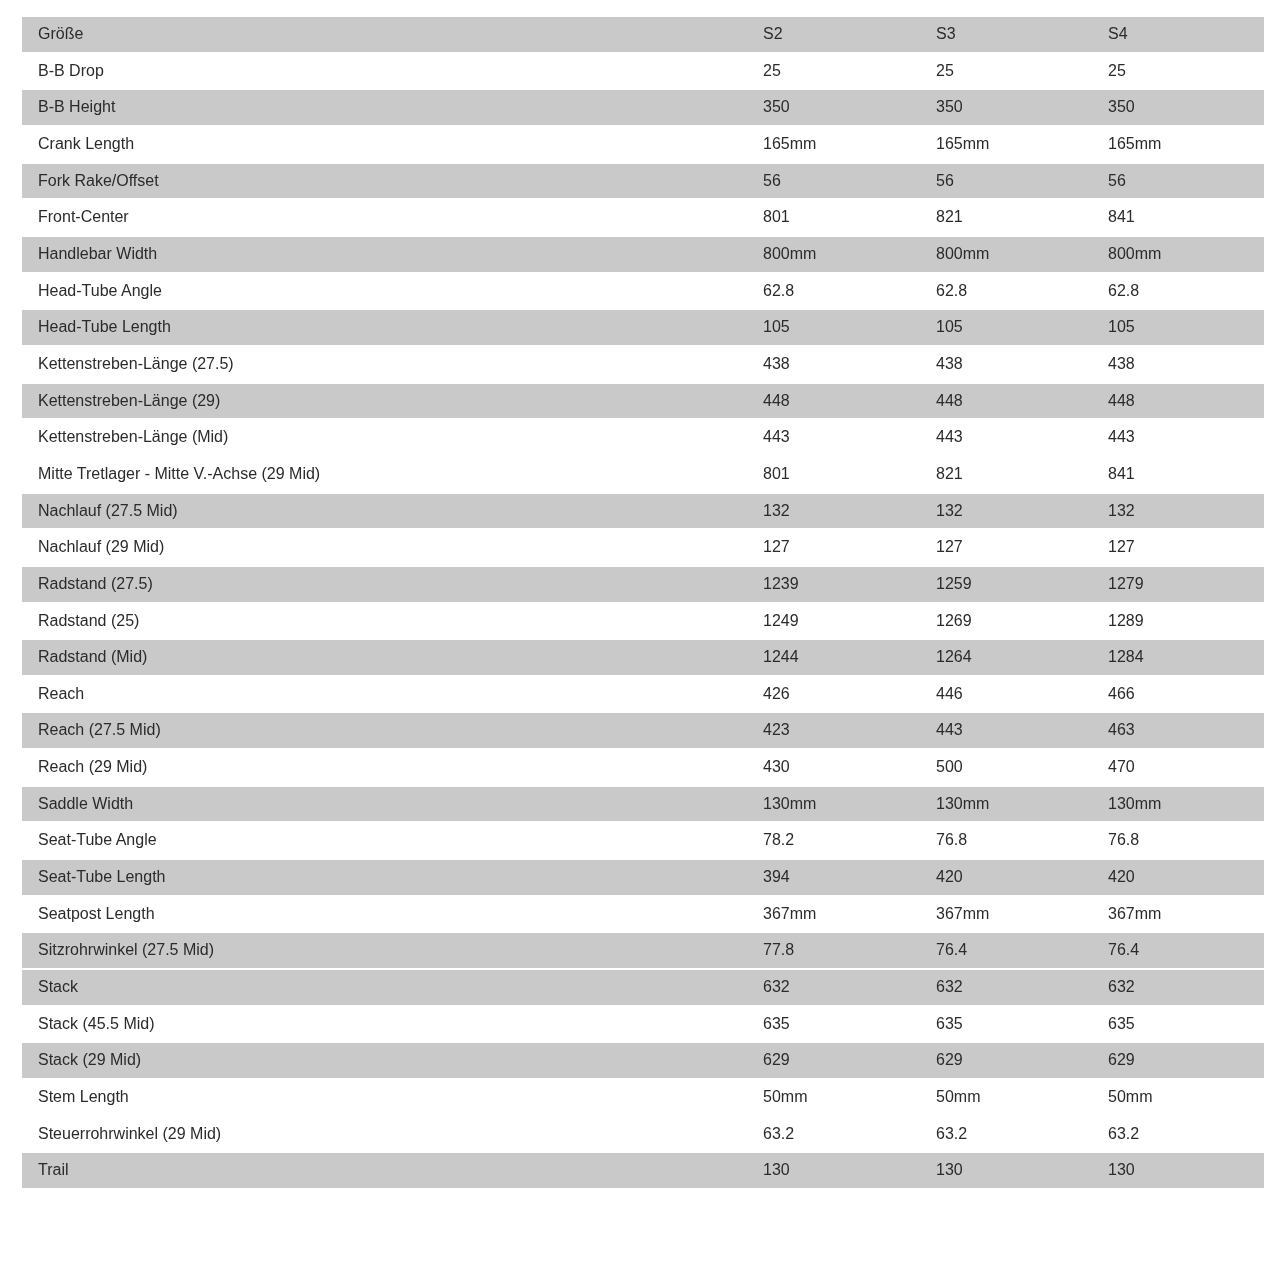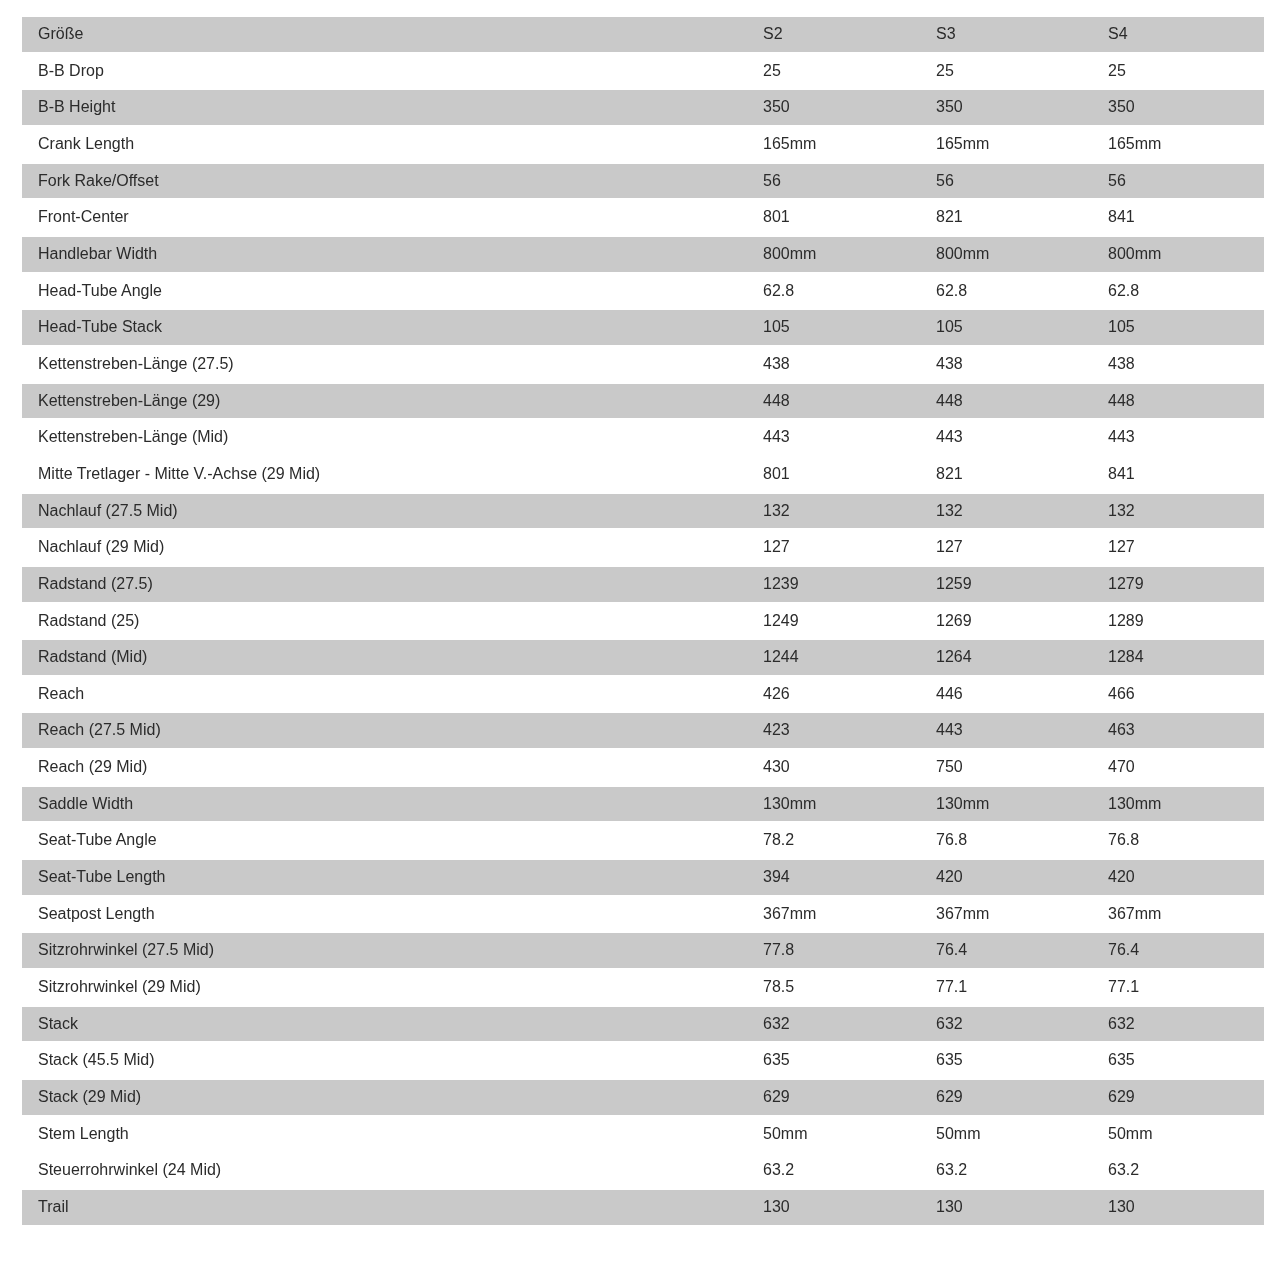--- a/index.html
+++ b/index.html
@@ -100,21 +100,21 @@
           <td>800mm</td>
           <td>800mm</td>
         </tr>
         <tr class="row-white">
           <td>Head-Tube Angle</td>
           <td>62.8</td>
           <td>62.8</td>
           <td>62.8</td>
         </tr>
         <tr class="row-gray">
-          <td>Head-Tube Stack</td>
+          <td>Head-Tube Length</td>
           <td>105</td>
           <td>105</td>
           <td>105</td>
         </tr>
         <tr class="row-white">
           <td>Kettenstreben-Länge (27.5)</td>
           <td>438</td>
           <td>438</td>
           <td>438</td>
         </tr>
@@ -174,21 +174,21 @@
         </tr>
         <tr class="row-gray">
           <td>Reach (27.5 Mid)</td>
           <td>423</td>
           <td>443</td>
           <td>463</td>
         </tr>
         <tr class="row-white">
           <td>Reach (29 Mid)</td>
           <td>430</td>
-          <td>750</td>
+          <td>500</td>
           <td>470</td>
         </tr>
         <tr class="row-gray">
           <td>Saddle Width</td>
           <td>130mm</td>
           <td>130mm</td>
           <td>130mm</td>
         </tr>
         <tr class="row-white">
           <td>Seat-Tube Angle</td>
@@ -207,26 +207,20 @@
           <td>367mm</td>
           <td>367mm</td>
           <td>367mm</td>
         </tr>
         <tr class="row-gray">
           <td>Sitzrohrwinkel (27.5 Mid)</td>
           <td>77.8</td>
           <td>76.4</td>
           <td>76.4</td>
         </tr>
-        <tr class="row-white">
-          <td>Sitzrohrwinkel (29 Mid)</td>
-          <td>78.5</td>
-          <td>77.1</td>
-          <td>77.1</td>
-        </tr>
         <tr class="row-gray">
           <td>Stack</td>
           <td>632</td>
           <td>632</td>
           <td>632</td>
         </tr>
         <tr class="row-white">
           <td>Stack (45.5 Mid)</td>
           <td>635</td>
           <td>635</td>
@@ -238,21 +232,21 @@
           <td>629</td>
           <td>629</td>
         </tr>
         <tr class="row-white">
           <td>Stem Length</td>
           <td>50mm</td>
           <td>50mm</td>
           <td>50mm</td>
         </tr>
         <tr class="row-white">
-          <td>Steuerrohrwinkel (24 Mid)</td>
+          <td>Steuerrohrwinkel (29 Mid)</td>
           <td>63.2</td>
           <td>63.2</td>
           <td>63.2</td>
         </tr>
         <tr class="row-gray">
           <td>Trail</td>
           <td>130</td>
           <td>130</td>
           <td>130</td>
         </tr>

